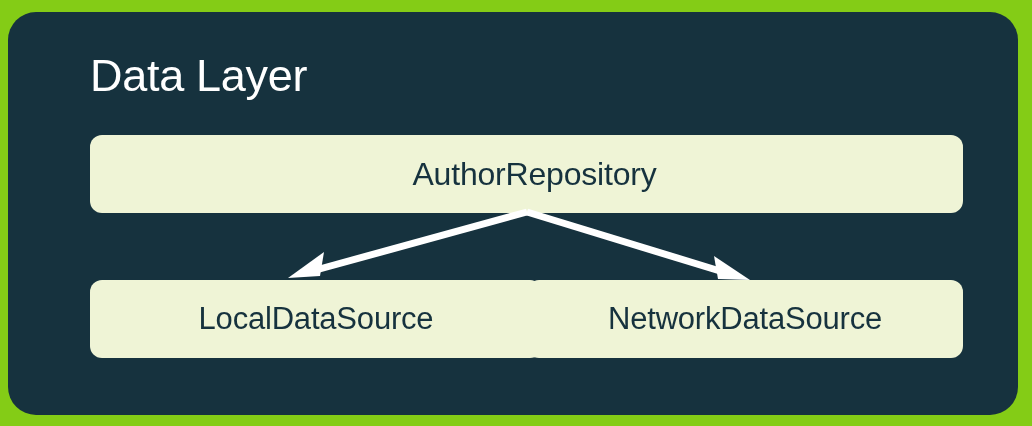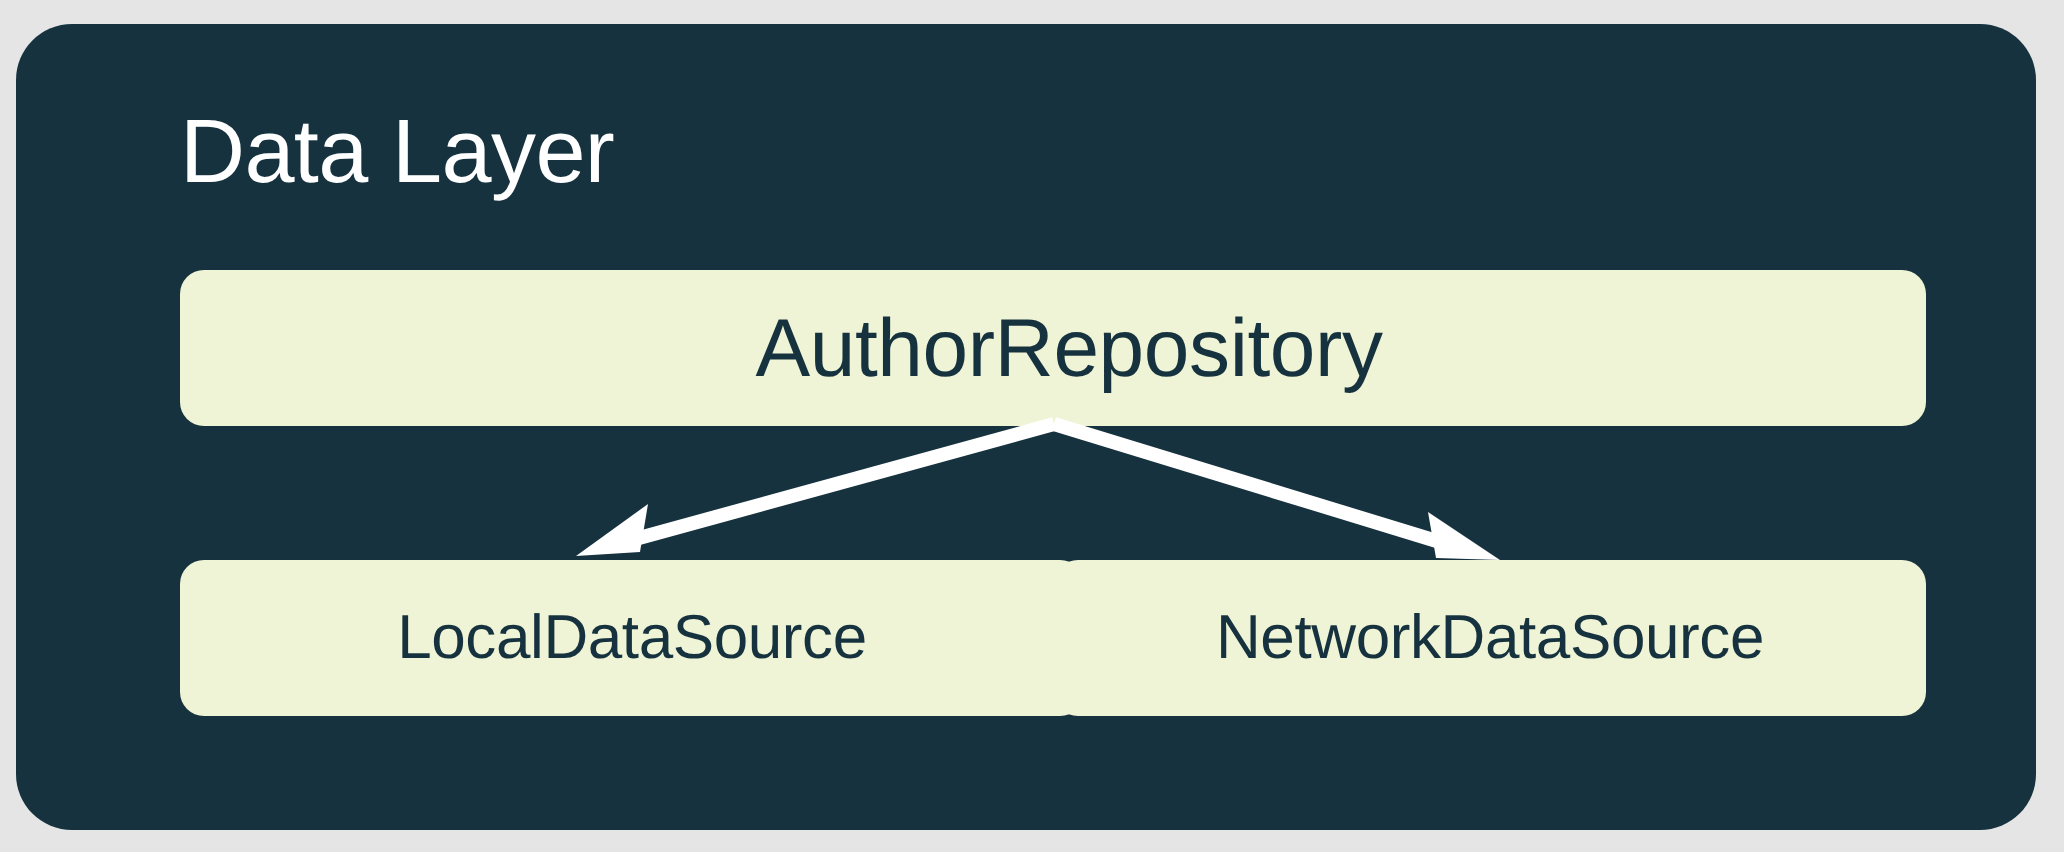--- a/index.html
+++ b/index.html
@@ -12,21 +12,21 @@
     width: 1032px;
     height: 426px;
     overflow: hidden;
     font-family: "Liberation Sans", sans-serif;
   }
 
   #canvas {
     position: relative;
     width: 1032px;
     height: 426px;
-    background: #e5e5e5;
+    background: #84cc16;
   }
 
   
   .panel {
     position: absolute;
     left: 8px;
     top: 12px;
     width: 1010px;
     height: 403px;
     background: #16323e;
@@ -65,21 +65,21 @@
     letter-spacing: -0.2px;
     white-space: nowrap;
   }
 
   #node-repository {
     left: 90px;
     top: 135px;
     width: 873px;
     height: 78px;
   }
-  #node-repository .node-label { font-size: 41px; margin-left: 16px; }
+  #node-repository .node-label { font-size: 32px; margin-left: 16px; }
 
   #node-local {
     left: 90px;
     top: 280px;
     width: 452px;
     height: 78px;
   }
   #node-local .node-label { font-size: 31px; }
 
   #node-network {

